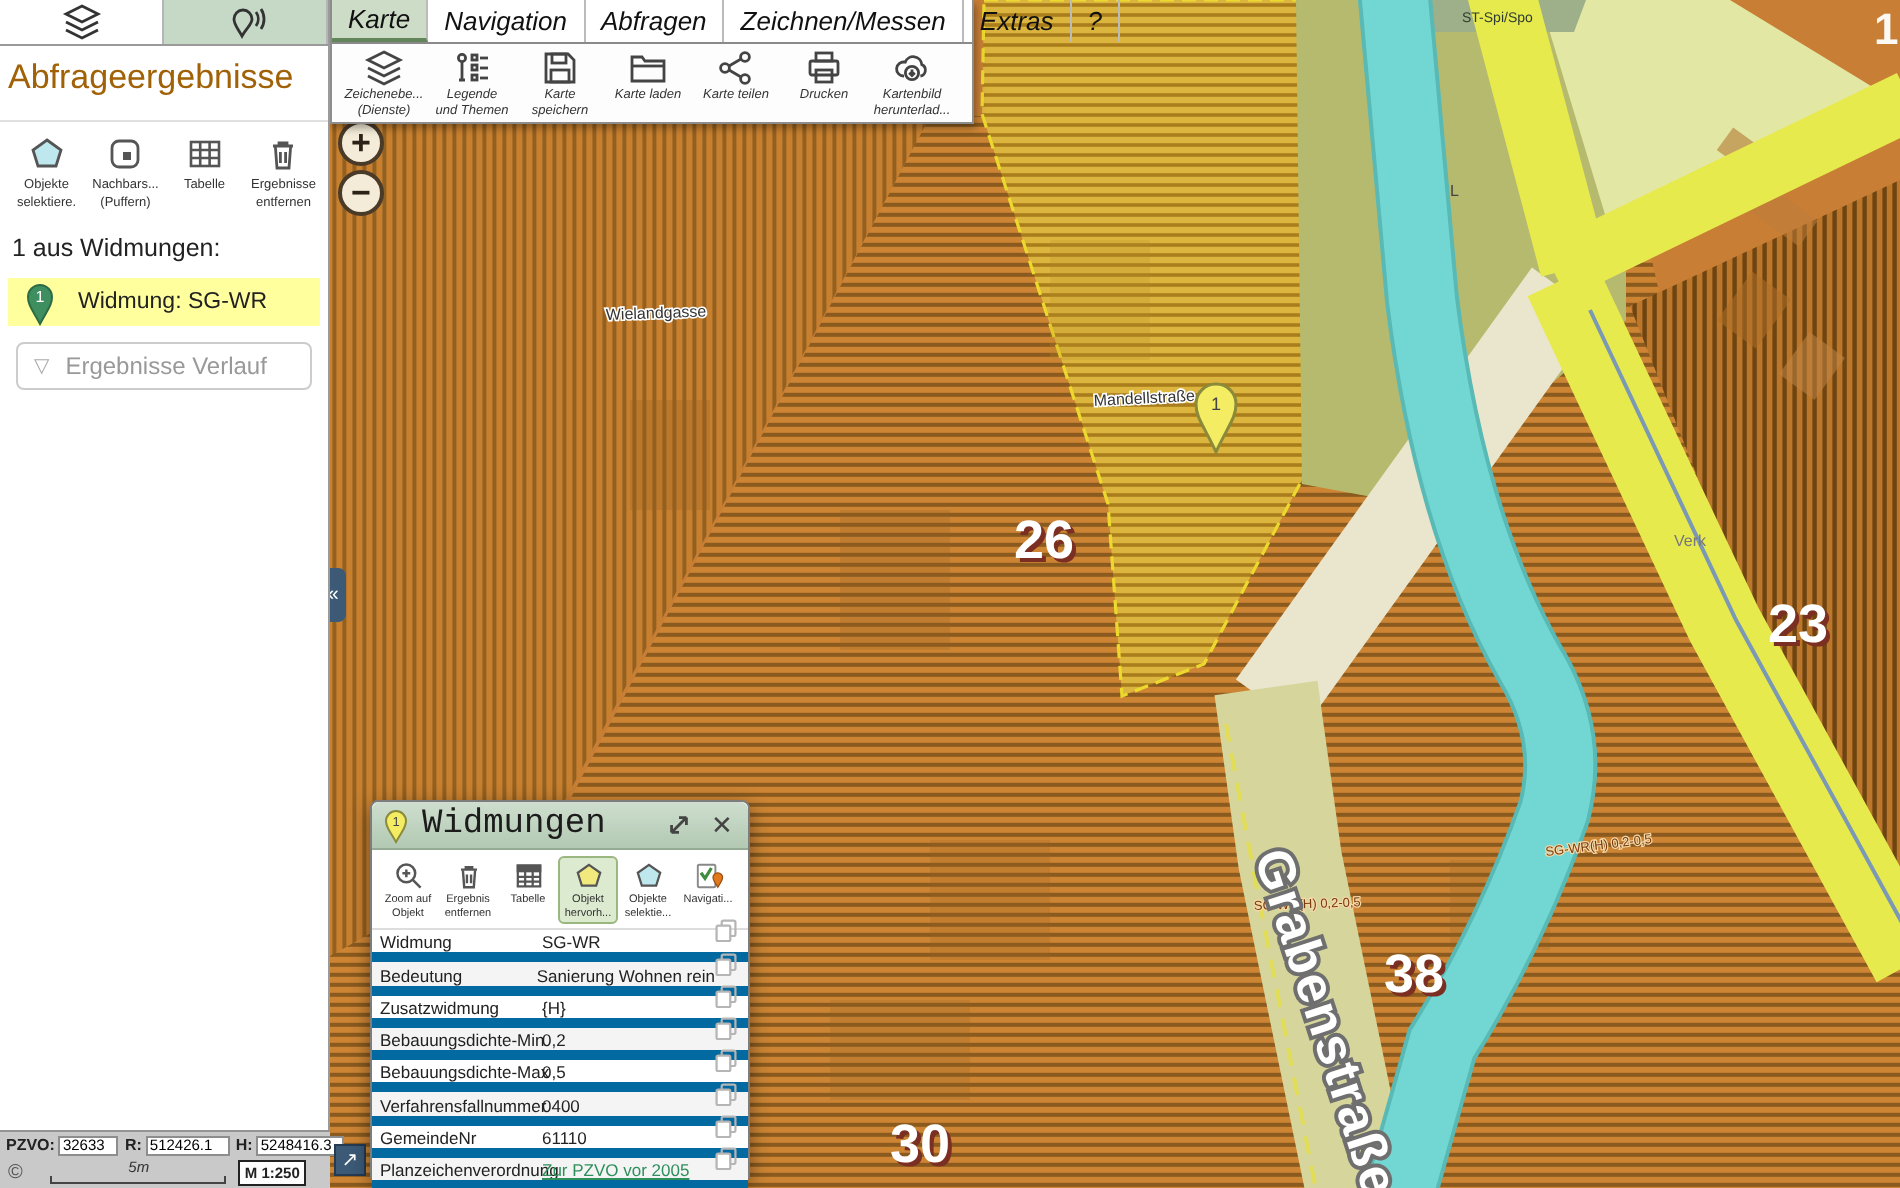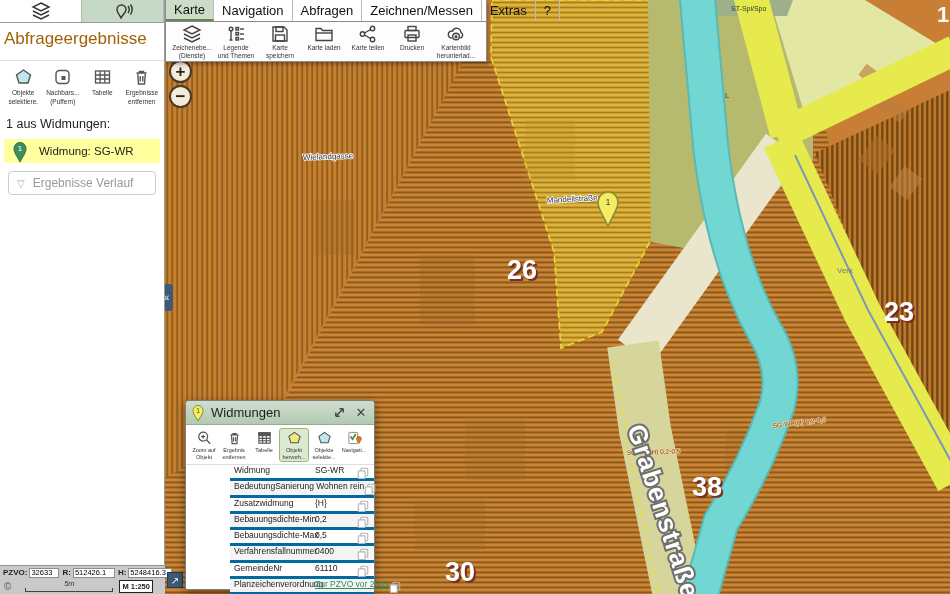--- a/index.html
+++ b/index.html
@@ -30,46 +30,46 @@
   .sb-row1 b{font-weight:bold;margin-right:2px;}
   .sb-input{height:10px;border:1px solid #8d8d8d;background:#fff;font-size:7.5px;padding:0 1px;margin-right:3px;}
   .sb-row2{display:flex;align-items:center;height:15px;padding-left:4px;position:relative;}
   .copyright{font-size:10px;color:#555;margin-right:14px;}
   .scalebar{position:relative;width:88px;height:12px;}
   .scalebar .slabel{position:absolute;left:0;right:0;top:-2px;text-align:center;font-size:7.5px;color:#333;font-style:italic;}
   .scalebar .sline{position:absolute;left:0;right:0;bottom:1px;height:4px;border-left:1px solid #444;border-right:1px solid #444;border-bottom:1px solid #444;}
   .scaleval{margin-left:6px;border:1px solid #222;background:#fff;font-size:7.5px;font-weight:bold;padding:1px 2px;}
 
   
-  .menubar{position:absolute;left:165px;top:0;width:322px;background:#fdfdfd;border:1px solid #8d8d8d;border-top:none;box-shadow:1px 2px 4px rgba(0,0,0,.35);}
+  .menubar{position:absolute;left:165px;top:0;width:322px;background:#fdfdfd;border:1px solid #8d8d8d;border-top:none;box-shadow:1px 2px 4px rgba(0,0,0,.35);font-style:italic;}
   .menu-tabs{display:flex;height:22px;border-bottom:1px solid #8a8a8a;background:#fff;}
   .menu-tab{display:flex;align-items:center;padding:0 8px;font-size:13px;color:#111;border-right:1px solid #bbb;cursor:pointer;white-space:nowrap;}
   .menu-tab.active{background:#ccdcc6;border-bottom:2px solid #63855c;}
   .menu-icons{display:flex;padding:3px 2px 2px 4px;}
   .mi-btn{width:44px;text-align:center;cursor:pointer;}
   .mi-btn .tlabel{font-size:6.5px;color:#333;line-height:7px;margin-top:1px;}
 
   
   .zoombtn{position:absolute;width:23px;height:23px;border-radius:50%;background:#f4ecd9;border:2px solid #4a3a28;color:#2c2217;font-size:17px;font-weight:bold;display:flex;align-items:center;justify-content:center;cursor:pointer;line-height:1;}
   #zoomin{left:169px;top:60px;}
   #zoomout{left:169px;top:85px;}
   .collapse-tab{position:absolute;left:160px;top:284px;width:13px;height:27px;background:#3c5a76;color:#fff;border-radius:0 4px 4px 0;display:flex;align-items:center;justify-content:center;font-size:10px;cursor:pointer;}
   .expand-box{position:absolute;left:167px;top:572px;width:16px;height:16px;background:#3c5a76;border:1px solid #243b52;color:#fff;font-size:10px;display:flex;align-items:center;justify-content:center;cursor:pointer;}
 
   
   .popup{position:absolute;left:185px;top:400px;width:190px;height:190px;background:#fff;border:1px solid #7d7d7d;border-radius:4px 4px 2px 2px;box-shadow:0 3px 10px rgba(0,0,0,.45);}
   .pop-head{height:24px;background:linear-gradient(#cfdecf,#b2c9b2);border-radius:4px 4px 0 0;display:flex;align-items:center;border-bottom:1px solid #96ab96;cursor:move;}
-  .pop-title{font-size:13px;color:#1c1c1c;margin-left:6px;flex:1;}
+  .pop-title{font-size:17px;color:#1c1c1c;margin-left:6px;flex:1;font-family:Liberation Mono, monospace;}
   .pop-ico{width:18px;height:18px;display:flex;align-items:center;justify-content:center;cursor:pointer;margin-right:4px;color:#444;}
   .pop-tools{display:flex;padding:3px 2px 2px 3px;border-bottom:1px solid #ddd;}
   .pop-btn{width:30px;text-align:center;cursor:pointer;padding:1px 0;border:1px solid transparent;}
   .pop-btn.active{background:#dcead0;border:1px solid #9ab77f;border-radius:3px;}
   .pop-btn .tlabel{font-size:5.5px;color:#333;line-height:6px;margin-top:1px;}
   .ptable{position:relative;}
-  .prow{display:flex;align-items:flex-start;height:16.3px;border-bottom:3px solid #0369a1;padding-left:4px;margin-left:44px;}
+  .prow{display:flex;align-items:flex-end;height:16.3px;border-bottom:5px solid #0369a1;padding-left:4px;}
   .prow:nth-child(even){background:#f4f4f4;}
   .plabel{width:81px;font-size:8.5px;color:#222;white-space:nowrap;}
   .pvalue{flex:1;font-size:8.5px;color:#222;white-space:nowrap;}
   .pvalue.link{color:#2f8f5b;text-decoration:underline;cursor:pointer;}
   .copybtn{width:14px;margin-right:3px;cursor:pointer;}
 
   .icon-svg{display:block;margin:0 auto;}
 </style>
 </head>
 <body>

